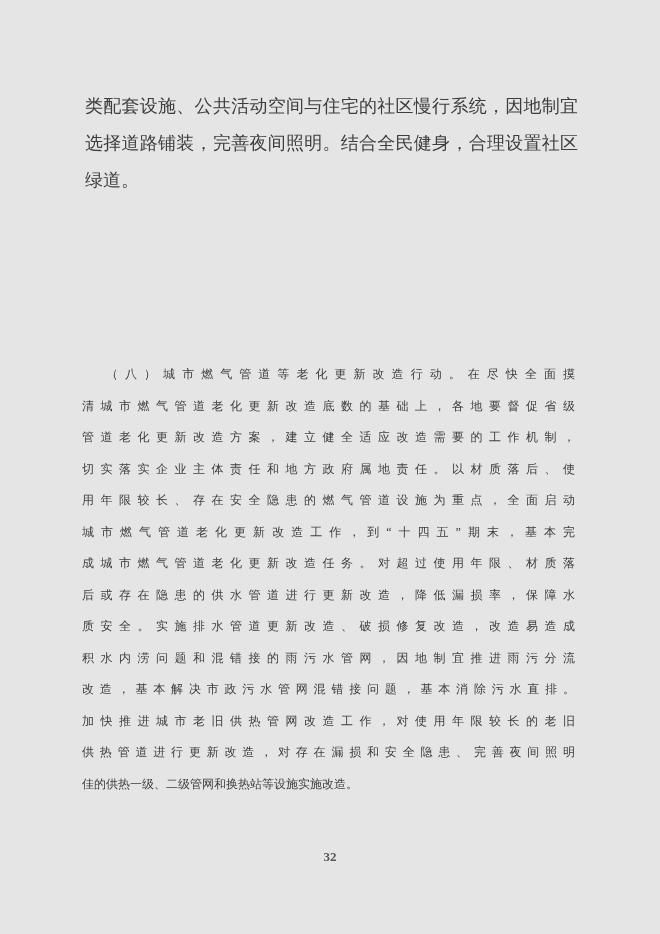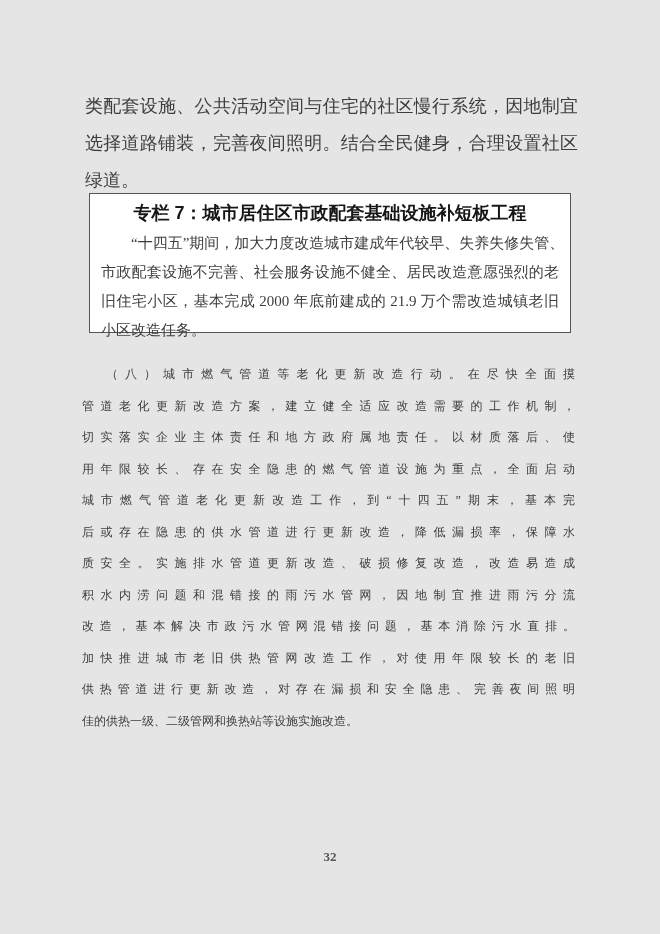--- a/index.html
+++ b/index.html
@@ -64,36 +64,29 @@
 <body>
 
 <div class="page">
 
   <div class="para1">
     <div class="jline">类配套设施、公共活动空间与住宅的社区慢行系统，因地制宜</div>
     <div class="jline">选择道路铺装，完善夜间照明。结合全民健身，合理设置社区</div>
     <div class="lline">绿道。</div>
   </div>
 
-  <div class="callout">
-    <div class="callout-title">专栏 7：城市居住区市政配套基础设施补短板工程</div>
-    <div class="callout-body">
-      <div class="jline ind2">“十四五”期间，加大力度改造城市建成年代较早、失养失修失管、</div>
-      <div class="jline">市政配套设施不完善、社会服务设施不健全、居民改造意愿强烈的老</div>
-      <div class="jline">旧住宅小区，基本完成 2000 年底前建成的 21.9 万个需改造城镇老旧</div>
-      <div class="lline">小区改造任务。</div>
-    </div>
-  </div>
 
   <div class="para2">
     <div class="jline ind2">（八）城市燃气管道等老化更新改造行动。在尽快全面摸</div>
+    <div class="jline">清城市燃气管道老化更新改造底数的基础上，各地要督促省级</div>
     <div class="jline">管道老化更新改造方案，建立健全适应改造需要的工作机制，</div>
     <div class="jline">切实落实企业主体责任和地方政府属地责任。以材质落后、使</div>
     <div class="jline">用年限较长、存在安全隐患的燃气管道设施为重点，全面启动</div>
     <div class="jline">城市燃气管道老化更新改造工作，到“十四五”期末，基本完</div>
+    <div class="jline">成城市燃气管道老化更新改造任务。对超过使用年限、材质落</div>
     <div class="jline">后或存在隐患的供水管道进行更新改造，降低漏损率，保障水</div>
     <div class="jline">质安全。实施排水管道更新改造、破损修复改造，改造易造成</div>
     <div class="jline">积水内涝问题和混错接的雨污水管网，因地制宜推进雨污分流</div>
     <div class="jline">改造，基本解决市政污水管网混错接问题，基本消除污水直排。</div>
     <div class="jline">加快推进城市老旧供热管网改造工作，对使用年限较长的老旧</div>
     <div class="jline">供热管道进行更新改造，对存在漏损和安全隐患、完善夜间照明</div>
     <div class="lline">佳的供热一级、二级管网和换热站等设施实施改造。</div>
   </div>
 
   <div class="pagenum">32</div>

